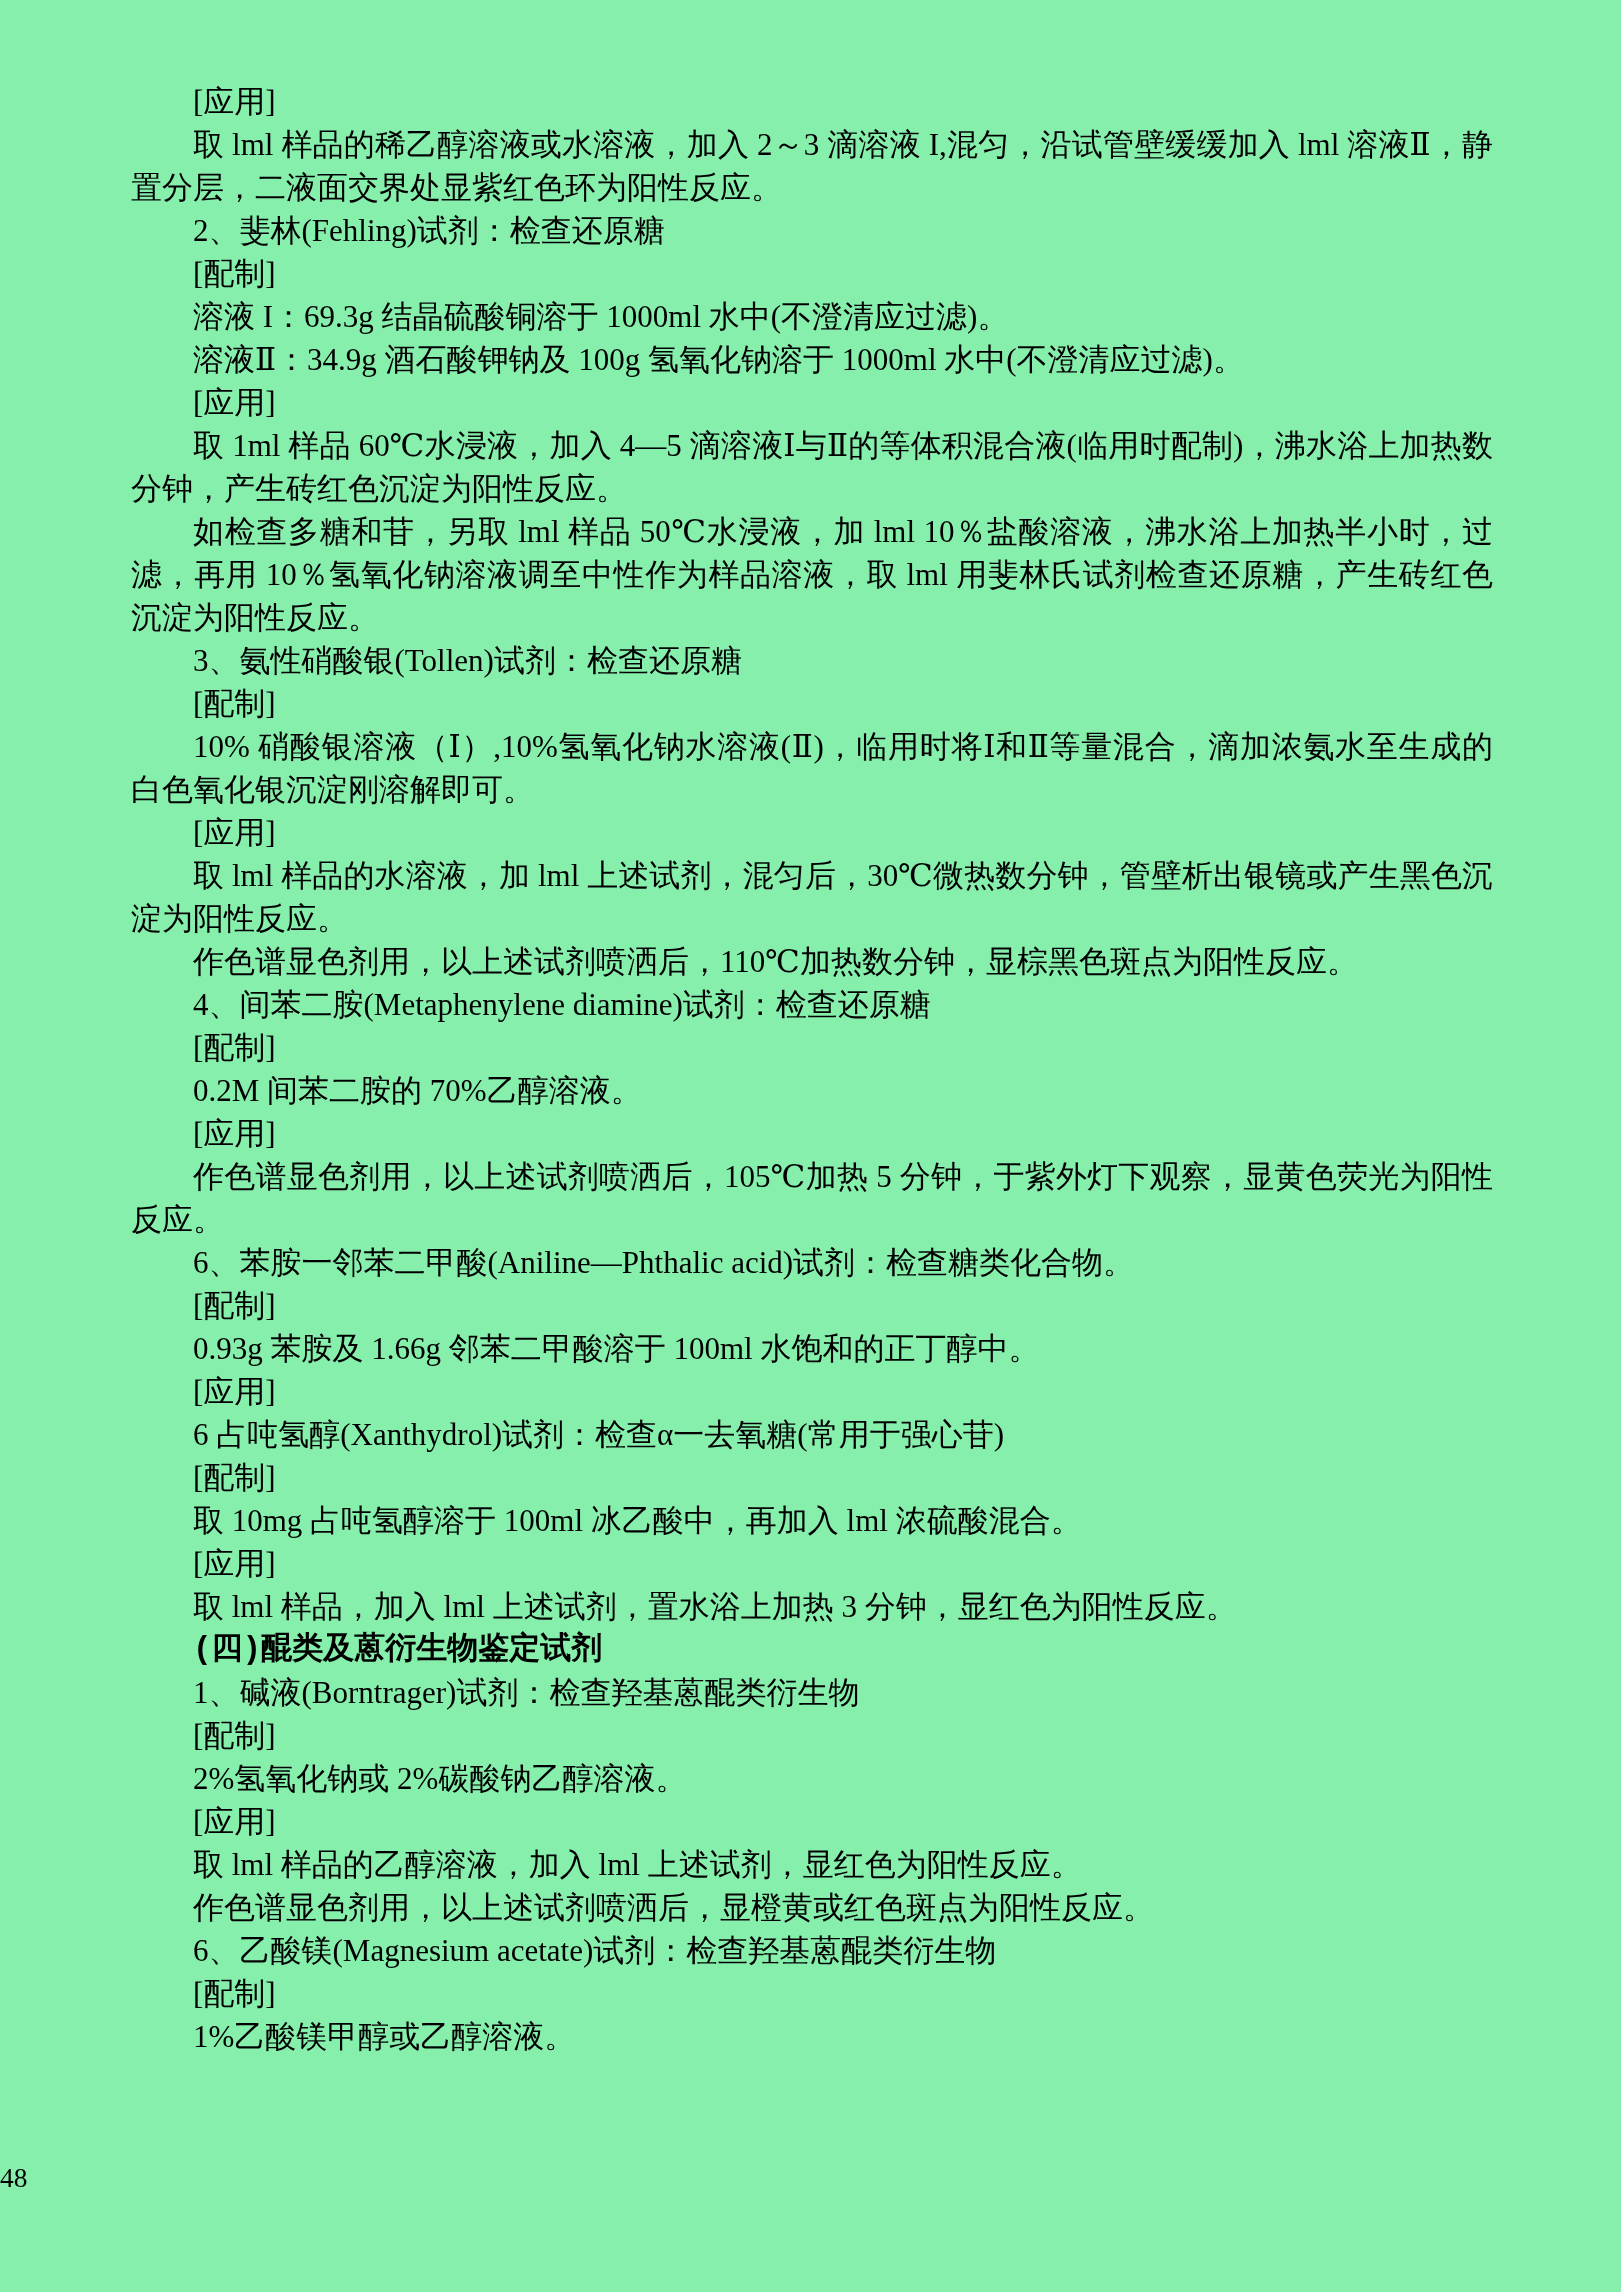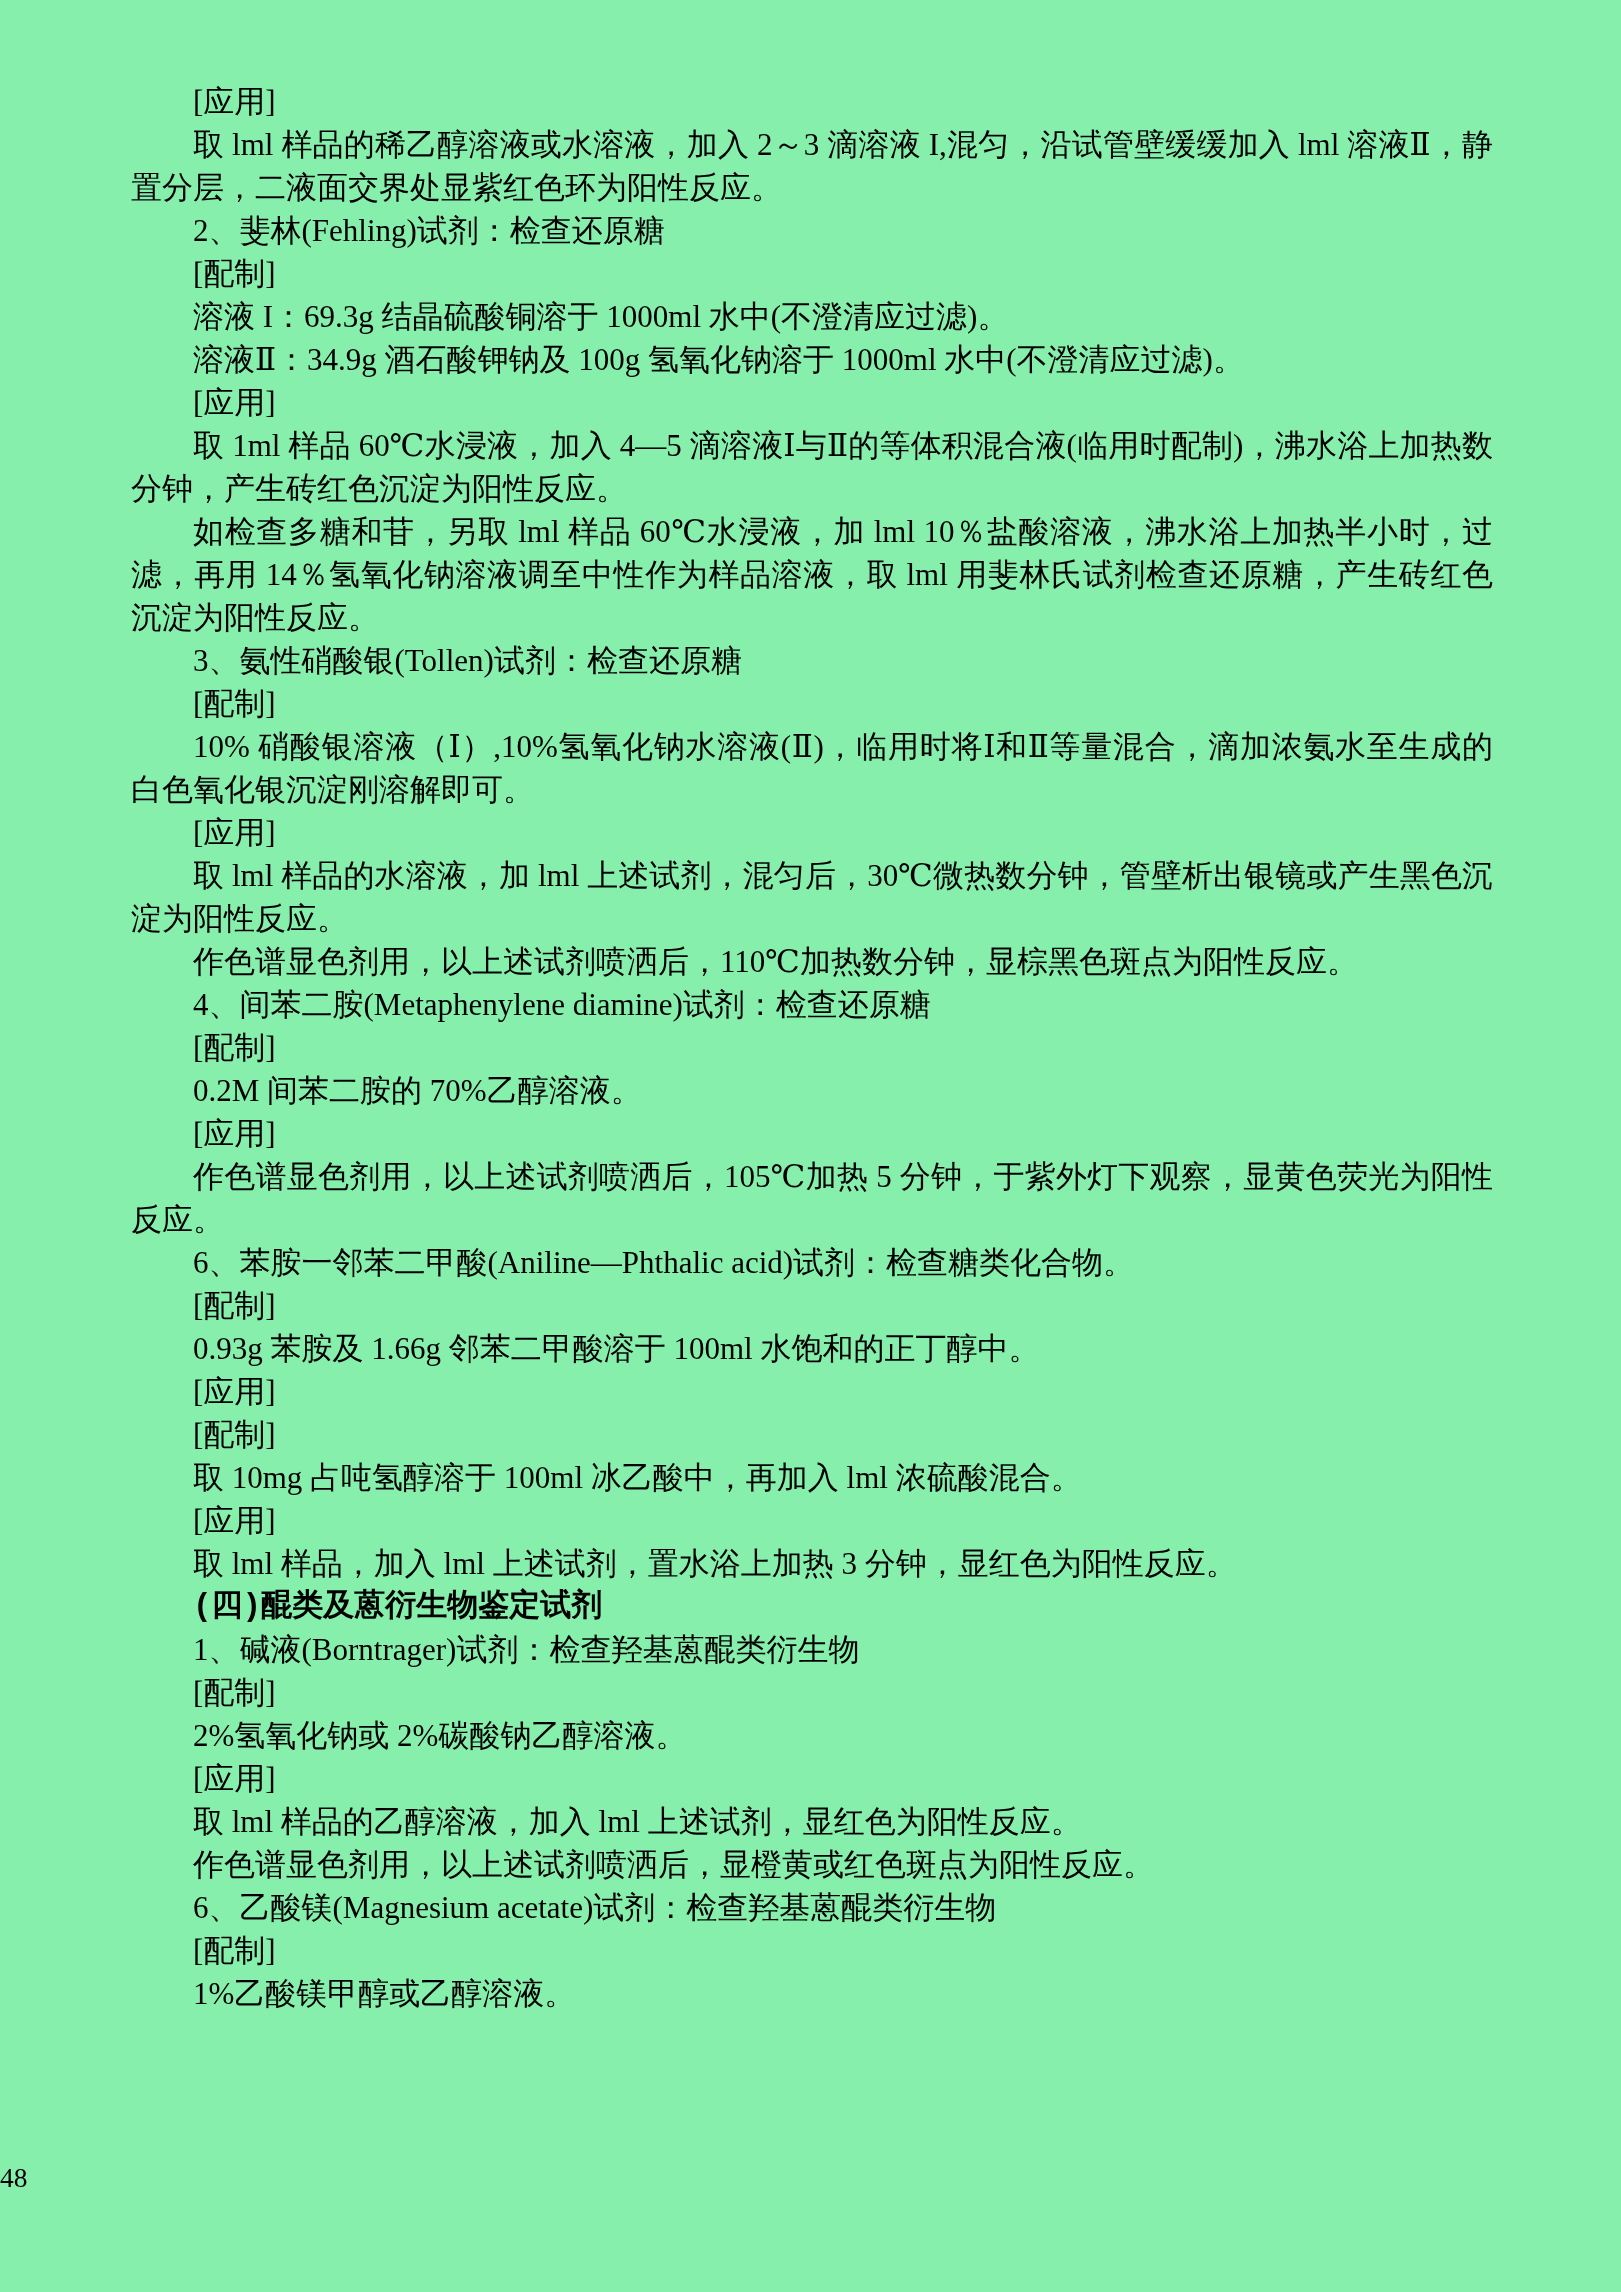--- a/index.html
+++ b/index.html
@@ -51,36 +51,37 @@
 <div class="page">
   <div class="doc-body">
       <p class="para">[应用]</p>
       <p class="para">取 lml 样品的稀乙醇溶液或水溶液，加入 2～3 滴溶液 I,混匀，沿试管壁缓缓加入 lml 溶液Ⅱ，静置分层，二液面交界处显紫红色环为阳性反应。</p>
       <p class="para">2、斐林(Fehling)试剂：检查还原糖</p>
       <p class="para">[配制]</p>
       <p class="para">溶液 I：69.3g 结晶硫酸铜溶于 1000ml 水中(不澄清应过滤)。</p>
       <p class="para">溶液Ⅱ：34.9g 酒石酸钾钠及 100g 氢氧化钠溶于 1000ml 水中(不澄清应过滤)。</p>
       <p class="para">[应用]</p>
       <p class="para">取 1ml 样品 60℃水浸液，加入 4—5 滴溶液Ⅰ与Ⅱ的等体积混合液(临用时配制)，沸水浴上加热数分钟，产生砖红色沉淀为阳性反应。</p>
-      <p class="para">如检查多糖和苷，另取 lml 样品 60℃水浸液，加 lml 10％盐酸溶液，沸水浴上加热半小时，过滤，再用 14％氢氧化钠溶液调至中性作为样品溶液，取 lml 用斐林氏试剂检查还原糖，产生砖红色沉淀为阳性反应。</p>
+      <p class="para">如检查多糖和苷，另取 lml 样品 50℃水浸液，加 lml 10％盐酸溶液，沸水浴上加热半小时，过滤，再用 10％氢氧化钠溶液调至中性作为样品溶液，取 lml 用斐林氏试剂检查还原糖，产生砖红色沉淀为阳性反应。</p>
       <p class="para">3、氨性硝酸银(Tollen)试剂：检查还原糖</p>
       <p class="para">[配制]</p>
       <p class="para">10% 硝酸银溶液（Ⅰ）,10%氢氧化钠水溶液(Ⅱ)，临用时将Ⅰ和Ⅱ等量混合，滴加浓氨水至生成的白色氧化银沉淀刚溶解即可。</p>
       <p class="para">[应用]</p>
       <p class="para">取 lml 样品的水溶液，加 lml 上述试剂，混匀后，30℃微热数分钟，管壁析出银镜或产生黑色沉淀为阳性反应。</p>
       <p class="para">作色谱显色剂用，以上述试剂喷洒后，110℃加热数分钟，显棕黑色斑点为阳性反应。</p>
       <p class="para">4、间苯二胺(Metaphenylene diamine)试剂：检查还原糖</p>
       <p class="para">[配制]</p>
       <p class="para">0.2M 间苯二胺的 70%乙醇溶液。</p>
       <p class="para">[应用]</p>
       <p class="para">作色谱显色剂用，以上述试剂喷洒后，105℃加热 5 分钟，于紫外灯下观察，显黄色荧光为阳性反应。</p>
       <p class="para">6、苯胺一邻苯二甲酸(Aniline—Phthalic acid)试剂：检查糖类化合物。</p>
       <p class="para">[配制]</p>
       <p class="para">0.93g 苯胺及 1.66g 邻苯二甲酸溶于 100ml 水饱和的正丁醇中。</p>
       <p class="para">[应用]</p>
+      <p class="para">6 占吨氢醇(Xanthydrol)试剂：检查α一去氧糖(常用于强心苷)</p>
       <p class="para">[配制]</p>
       <p class="para">取 10mg 占吨氢醇溶于 100ml 冰乙酸中，再加入 lml 浓硫酸混合。</p>
       <p class="para">[应用]</p>
       <p class="para">取 lml 样品，加入 lml 上述试剂，置水浴上加热 3 分钟，显红色为阳性反应。</p>
       <p class="para bold">(四)醌类及蒽衍生物鉴定试剂</p>
       <p class="para">1、碱液(Borntrager)试剂：检查羟基蒽醌类衍生物</p>
       <p class="para">[配制]</p>
       <p class="para">2%氢氧化钠或 2%碳酸钠乙醇溶液。</p>
       <p class="para">[应用]</p>
       <p class="para">取 lml 样品的乙醇溶液，加入 lml 上述试剂，显红色为阳性反应。</p>

